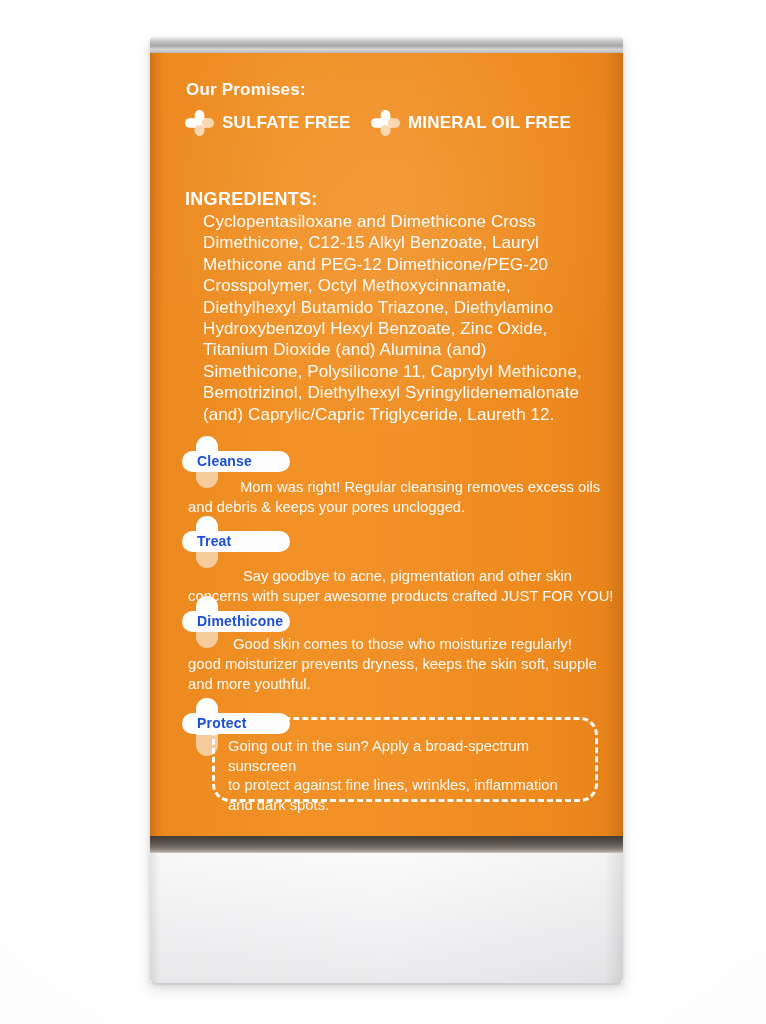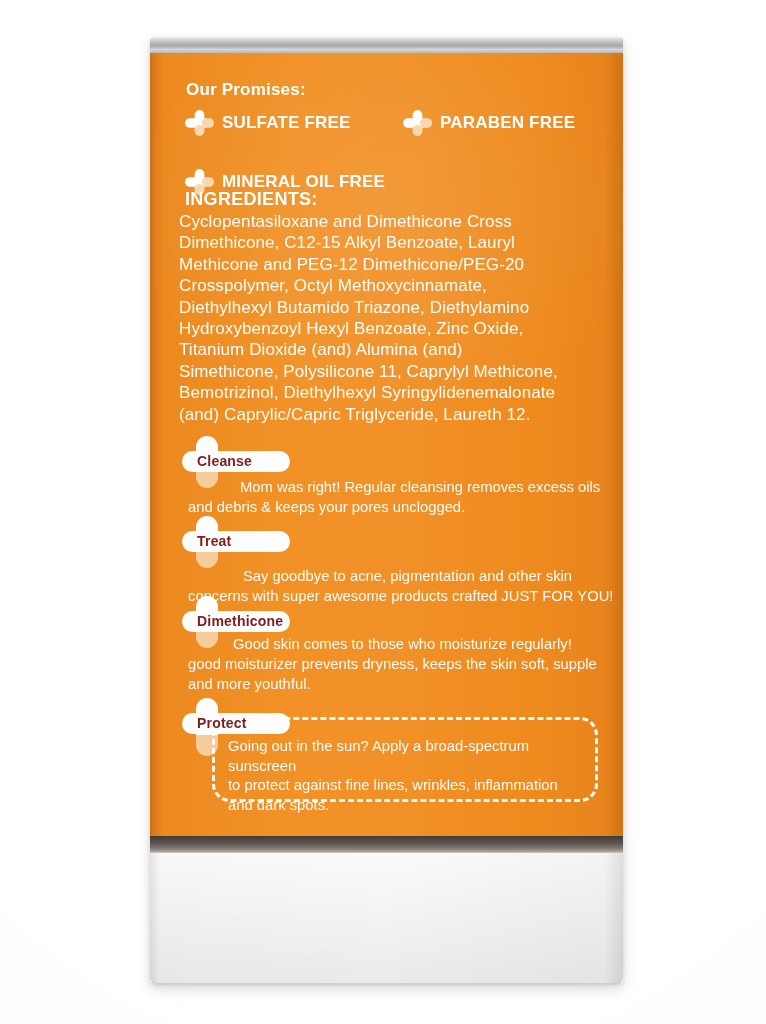--- a/index.html
+++ b/index.html
@@ -37,32 +37,32 @@
     border-bottom:2px solid #cfcfd1;
     border-radius:0 0 8px 8px;
   }
 
   .promises-heading{
     position:absolute;left:36px;top:27px;margin:0;
     font-size:17px;font-weight:bold;letter-spacing:0.2px;
   }
   .promise-grid{
     position:absolute;left:35px;top:56px;width:410px;
-    display:grid;grid-template-columns:186px 1fr;row-gap:11px;gap:32px;
+    display:grid;grid-template-columns:186px 1fr;row-gap:11px;
   }
   .promise{display:flex;align-items:center;gap:8px;height:27px;}
   .promise .lbl{font-size:17px;font-weight:bold;letter-spacing:0.2px;white-space:nowrap;}
   .plus-icon{flex:0 0 auto;display:block;}
 
   .ingredients-heading{
     position:absolute;left:35px;top:136px;margin:0;
     font-size:18px;font-weight:bold;letter-spacing:0.3px;
   }
   .ingredients-text{
-    position:absolute;left:29px;top:158px;width:438px;margin:0;
+    position:absolute;left:53px;top:158px;width:438px;margin:0;
     font-size:17px;line-height:21.4px;letter-spacing:0.1px;
     white-space:pre-line;color:#fffdfa;
   }
 
   .step{position:absolute;left:32px;width:441px;}
   .step-cleanse{top:383px;height:100px;}
   .step-treat{top:463px;height:100px;}
   .step-moisturize{top:543px;height:120px;}
   .step-protect{top:645px;height:130px;}
 
@@ -70,21 +70,21 @@
     position:absolute;left:14px;top:0;width:22px;height:52px;border-radius:11px;
     background:linear-gradient(180deg,#ffffff 0 63%, rgba(255,255,255,0.55) 63% 100%);
   }
   .step-protect .badge-bar{height:58px;}
   .badge-pill{
     position:absolute;left:0;top:15px;width:108px;height:21px;border-radius:11px;
     background:#fdfdfd;z-index:3;
   }
   .badge-pill .badge-label{
     display:block;padding-left:15px;font-size:14px;font-weight:bold;
-    line-height:21px;color:#7f1d1d;letter-spacing:0.2px;
+    line-height:21px;color:#1d4ed8;letter-spacing:0.2px;
   }
   .step-text{
     position:absolute;left:6px;margin:0;width:452px;
     font-size:14.8px;line-height:20px;color:rgba(255,255,255,0.97);
     white-space:pre-line;
   }
   .step-cleanse .step-text{top:41px;text-indent:52px;}
   .step-treat .step-text{top:50px;text-indent:55px;}
   .step-moisturize .step-text{top:38px;text-indent:45px;}
   .step-protect .step-text{top:39px;left:46px;width:370px;line-height:19.5px;text-indent:0;}
@@ -106,29 +106,20 @@
 
       <div class="promise-grid">
         <div class="promise">
           <svg class="plus-icon" width="29" height="26" viewBox="0 0 30 27">
             <rect x="0" y="8.5" width="30" height="10" rx="5" fill="#fff"></rect>
             <rect x="10" y="0" width="10" height="27" rx="5" fill="#fff"></rect>
             <rect x="17.5" y="8.5" width="12.5" height="10" rx="5" fill="#ef8b1f" opacity="0.35"></rect>
             <rect x="10" y="15.5" width="10" height="11.5" rx="5" fill="#ef8b1f" opacity="0.35"></rect>
           </svg>
           <span class="lbl">SULFATE FREE</span>
-        </div>
-        <div class="promise">
-          <svg class="plus-icon" width="29" height="26" viewBox="0 0 30 27">
-            <rect x="0" y="8.5" width="30" height="10" rx="5" fill="#fff"></rect>
-            <rect x="10" y="0" width="10" height="27" rx="5" fill="#fff"></rect>
-            <rect x="17.5" y="8.5" width="12.5" height="10" rx="5" fill="#ef8b1f" opacity="0.35"></rect>
-            <rect x="10" y="15.5" width="10" height="11.5" rx="5" fill="#ef8b1f" opacity="0.35"></rect>
-          </svg>
-          <span class="lbl">PARABEN FREE</span>
         </div>
         <div class="promise">
           <svg class="plus-icon" width="29" height="26" viewBox="0 0 30 27">
             <rect x="0" y="8.5" width="30" height="10" rx="5" fill="#fff"></rect>
             <rect x="10" y="0" width="10" height="27" rx="5" fill="#fff"></rect>
             <rect x="17.5" y="8.5" width="12.5" height="10" rx="5" fill="#ef8b1f" opacity="0.35"></rect>
             <rect x="10" y="15.5" width="10" height="11.5" rx="5" fill="#ef8b1f" opacity="0.35"></rect>
           </svg>
           <span class="lbl">MINERAL OIL FREE</span>
         </div>

